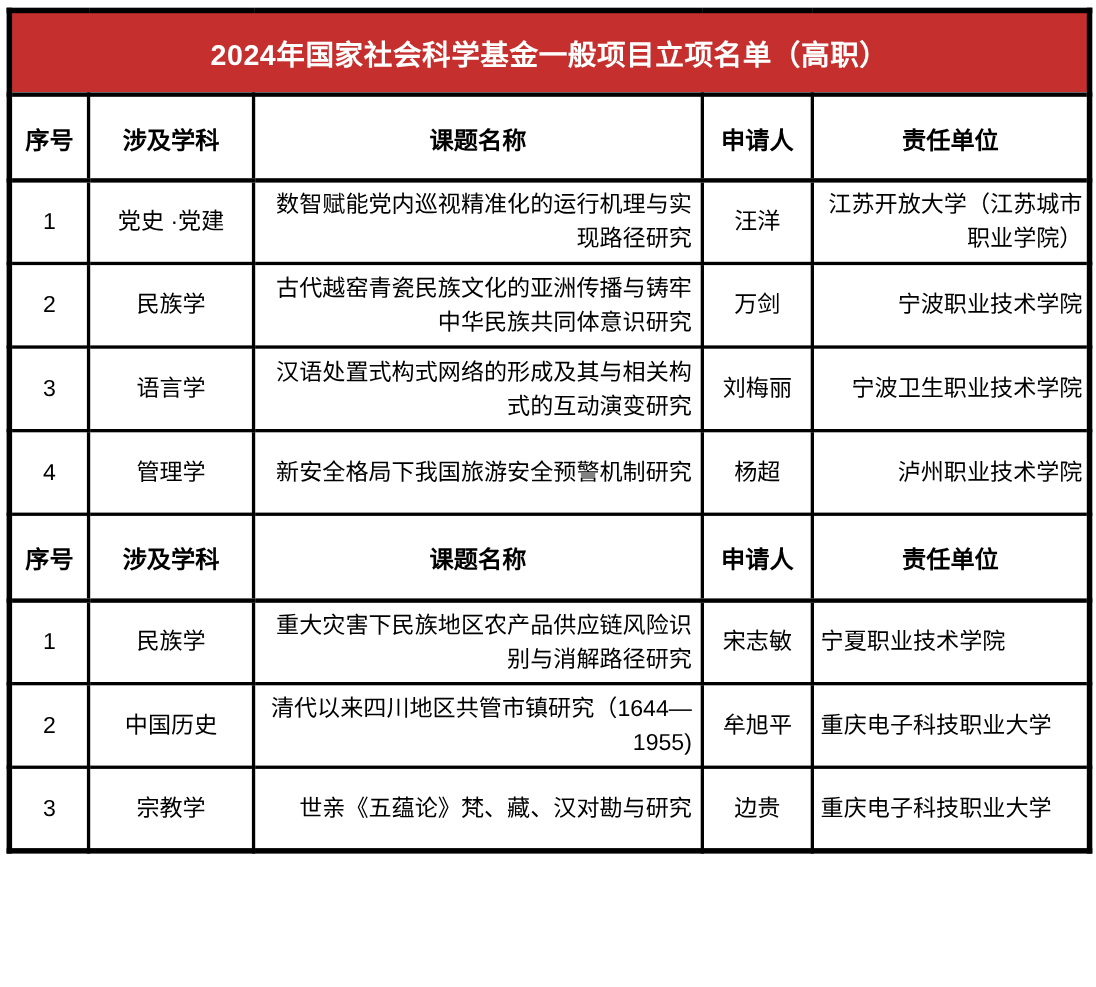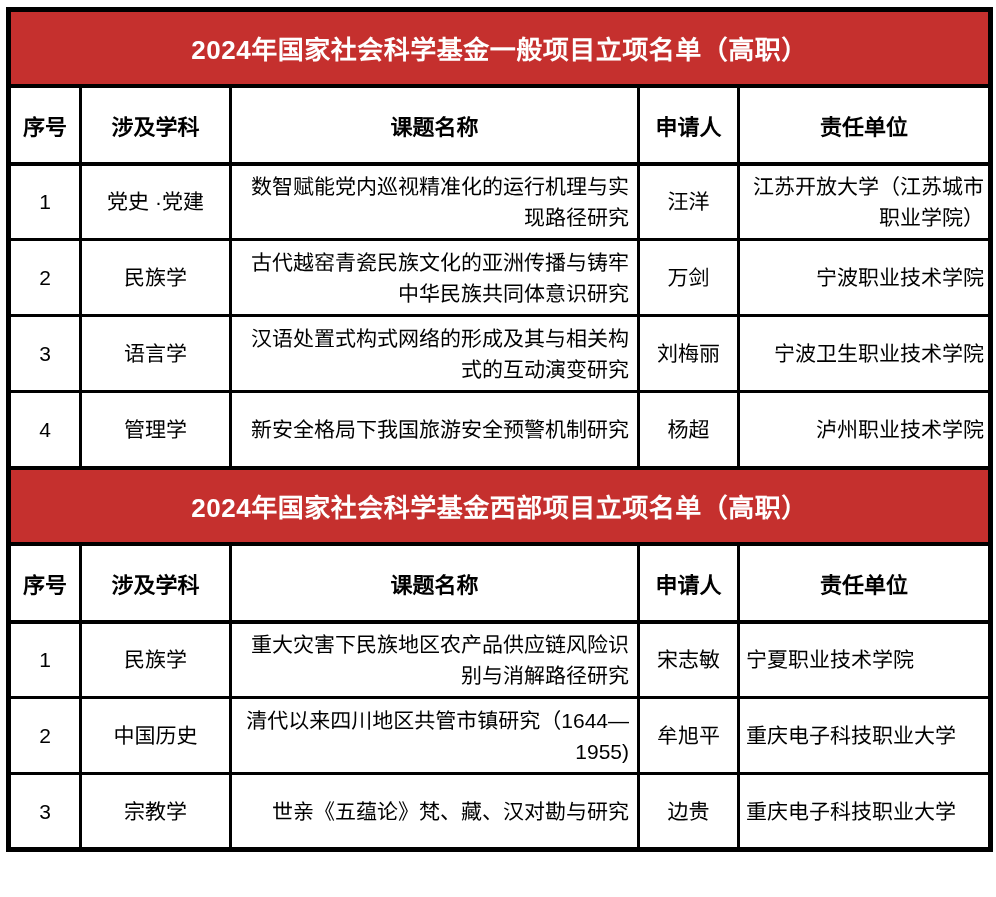--- a/index.html
+++ b/index.html
@@ -121,23 +121,20 @@
         <td class="c-inst">宁波卫生职业技术学院</td>
       </tr>
       <tr class="data-row sec1">
         <td class="c-no">4</td>
         <td class="c-disc">管理学</td>
         <td class="c-proj">新安全格局下我国旅游安全预警机制研究</td>
         <td class="c-app">杨超</td>
         <td class="c-inst">泸州职业技术学院</td>
       </tr>
 
-      <tr class="title-row">
-        <td colspan="5">2024年国家社会科学基金西部项目立项名单（高职）</td>
-      </tr>
       <tr class="head-row sec2">
         <th>序号</th>
         <th>涉及学科</th>
         <th>课题名称</th>
         <th>申请人</th>
         <th>责任单位</th>
       </tr>
       <tr class="data-row sec2">
         <td class="c-no">1</td>
         <td class="c-disc">民族学</td>

